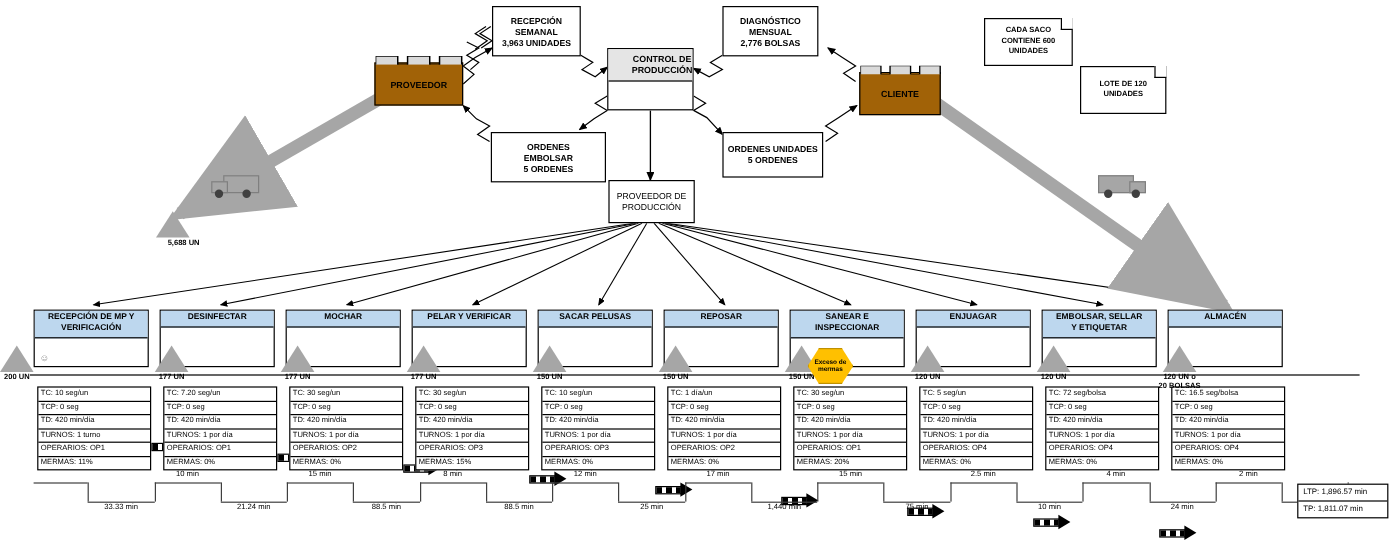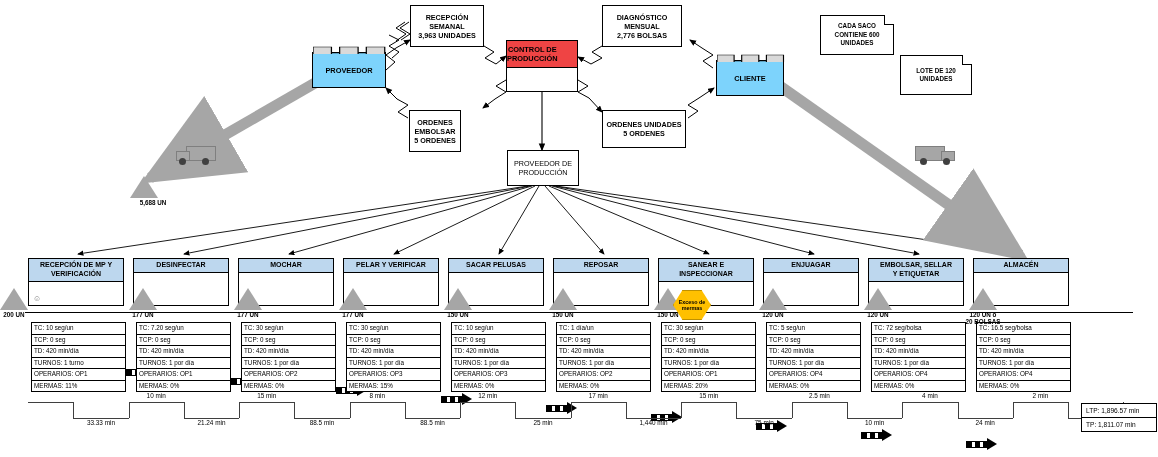--- a/index.html
+++ b/index.html
@@ -8,28 +8,28 @@
   .abs{position:absolute;box-sizing:border-box;}
 
   
   .box{border:1px solid #000;background:#fff;}
   .ctr{display:flex;align-items:center;justify-content:center;text-align:center;}
   .info-box{border:1px solid #000;background:#fff;font-size:7.2px;font-weight:bold;
             line-height:9px;display:flex;flex-direction:column;align-items:center;
             justify-content:center;text-align:center;padding:2px;}
 
   
-  .entity{border:1px solid #000;background:#7dd3fc;font-size:7.4px;font-weight:bold;}
+  .entity{border:1px solid #000;background:#a16207;font-size:7.4px;font-weight:bold;}
   .roof{position:absolute;left:0;top:-9px;width:100%;height:9px;}
 
   
   .ctrl{border:1px solid #000;background:#fff;}
-  .ctrl-hdr{background:#ef4444;border-bottom:1px solid #000;font-size:7.4px;
+  .ctrl-hdr{background:#e5e5e5;border-bottom:1px solid #000;font-size:7.4px;
             font-weight:bold;line-height:9.5px;display:flex;align-items:center;
-            justify-content:flex-start;text-align:center;height:26px;}
+            justify-content:flex-end;text-align:center;height:26px;}
 
   
   .proc{border:1px solid #000;background:#fff;width:96px;height:48px;}
   .proc-hdr{background:#bdd7ee;border-bottom:1px solid #000;font-size:7px;
             font-weight:bold;line-height:8.6px;display:flex;align-items:center;
             justify-content:center;text-align:center;width:100%;}
   .proc-h1{height:13px;}
   .proc-h2{height:22px;}
   .op{position:absolute;left:4px;bottom:2px;font-size:8px;color:#808080;}
 
@@ -151,21 +151,21 @@
   </div>
   <span>CLIENTE</span>
 </div>
 
 <div class="abs info-box" style="left:410px;top:5px;width:74px;height:42px;">
   <span>RECEPCIÓN</span>
   <span>SEMANAL</span>
   <span>3,963 UNIDADES</span>
 </div>
 
-<div class="abs info-box" style="left:409px;top:110px;width:52px;height:42px;">
+<div class="abs info-box" style="left:409px;top:110px;width:96px;height:42px;">
   <span>ORDENES</span>
   <span>EMBOLSAR</span>
   <span>5 ORDENES</span>
 </div>
 
 <div class="abs info-box" style="left:602px;top:5px;width:80px;height:42px;">
   <span>DIAGNÓSTICO</span>
   <span>MENSUAL</span>
   <span>2,776 BOLSAS</span>
 </div>

